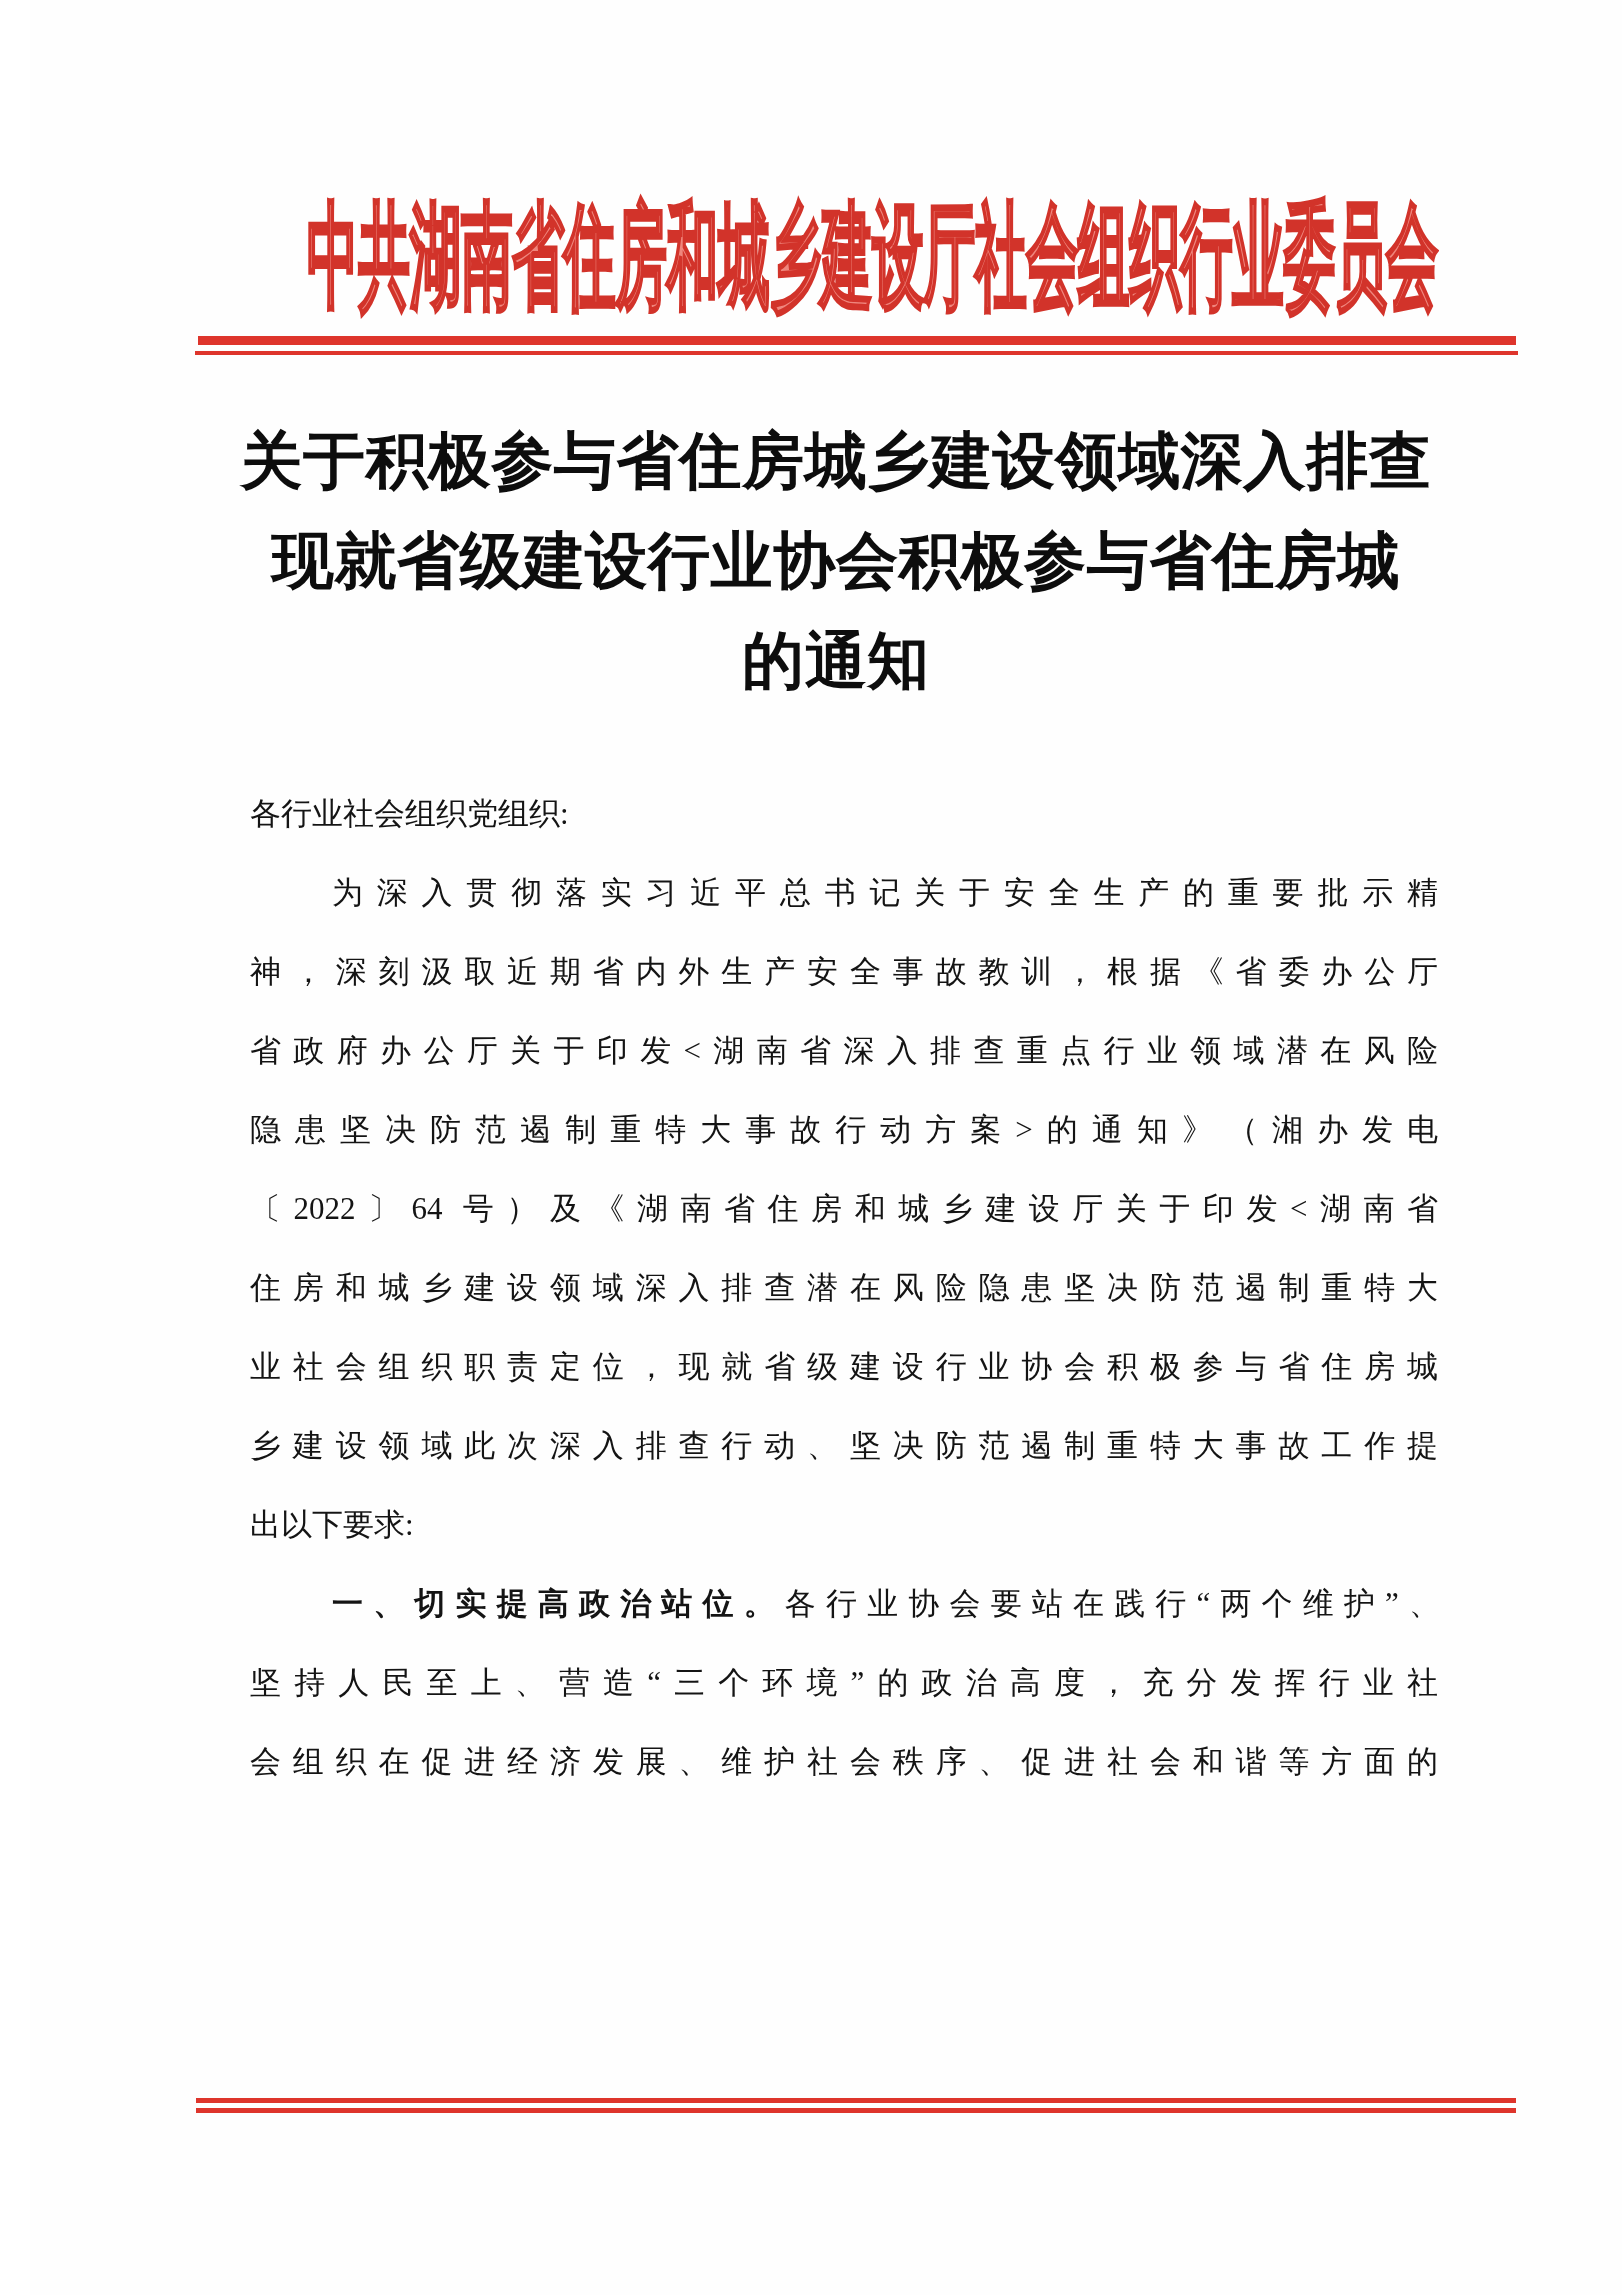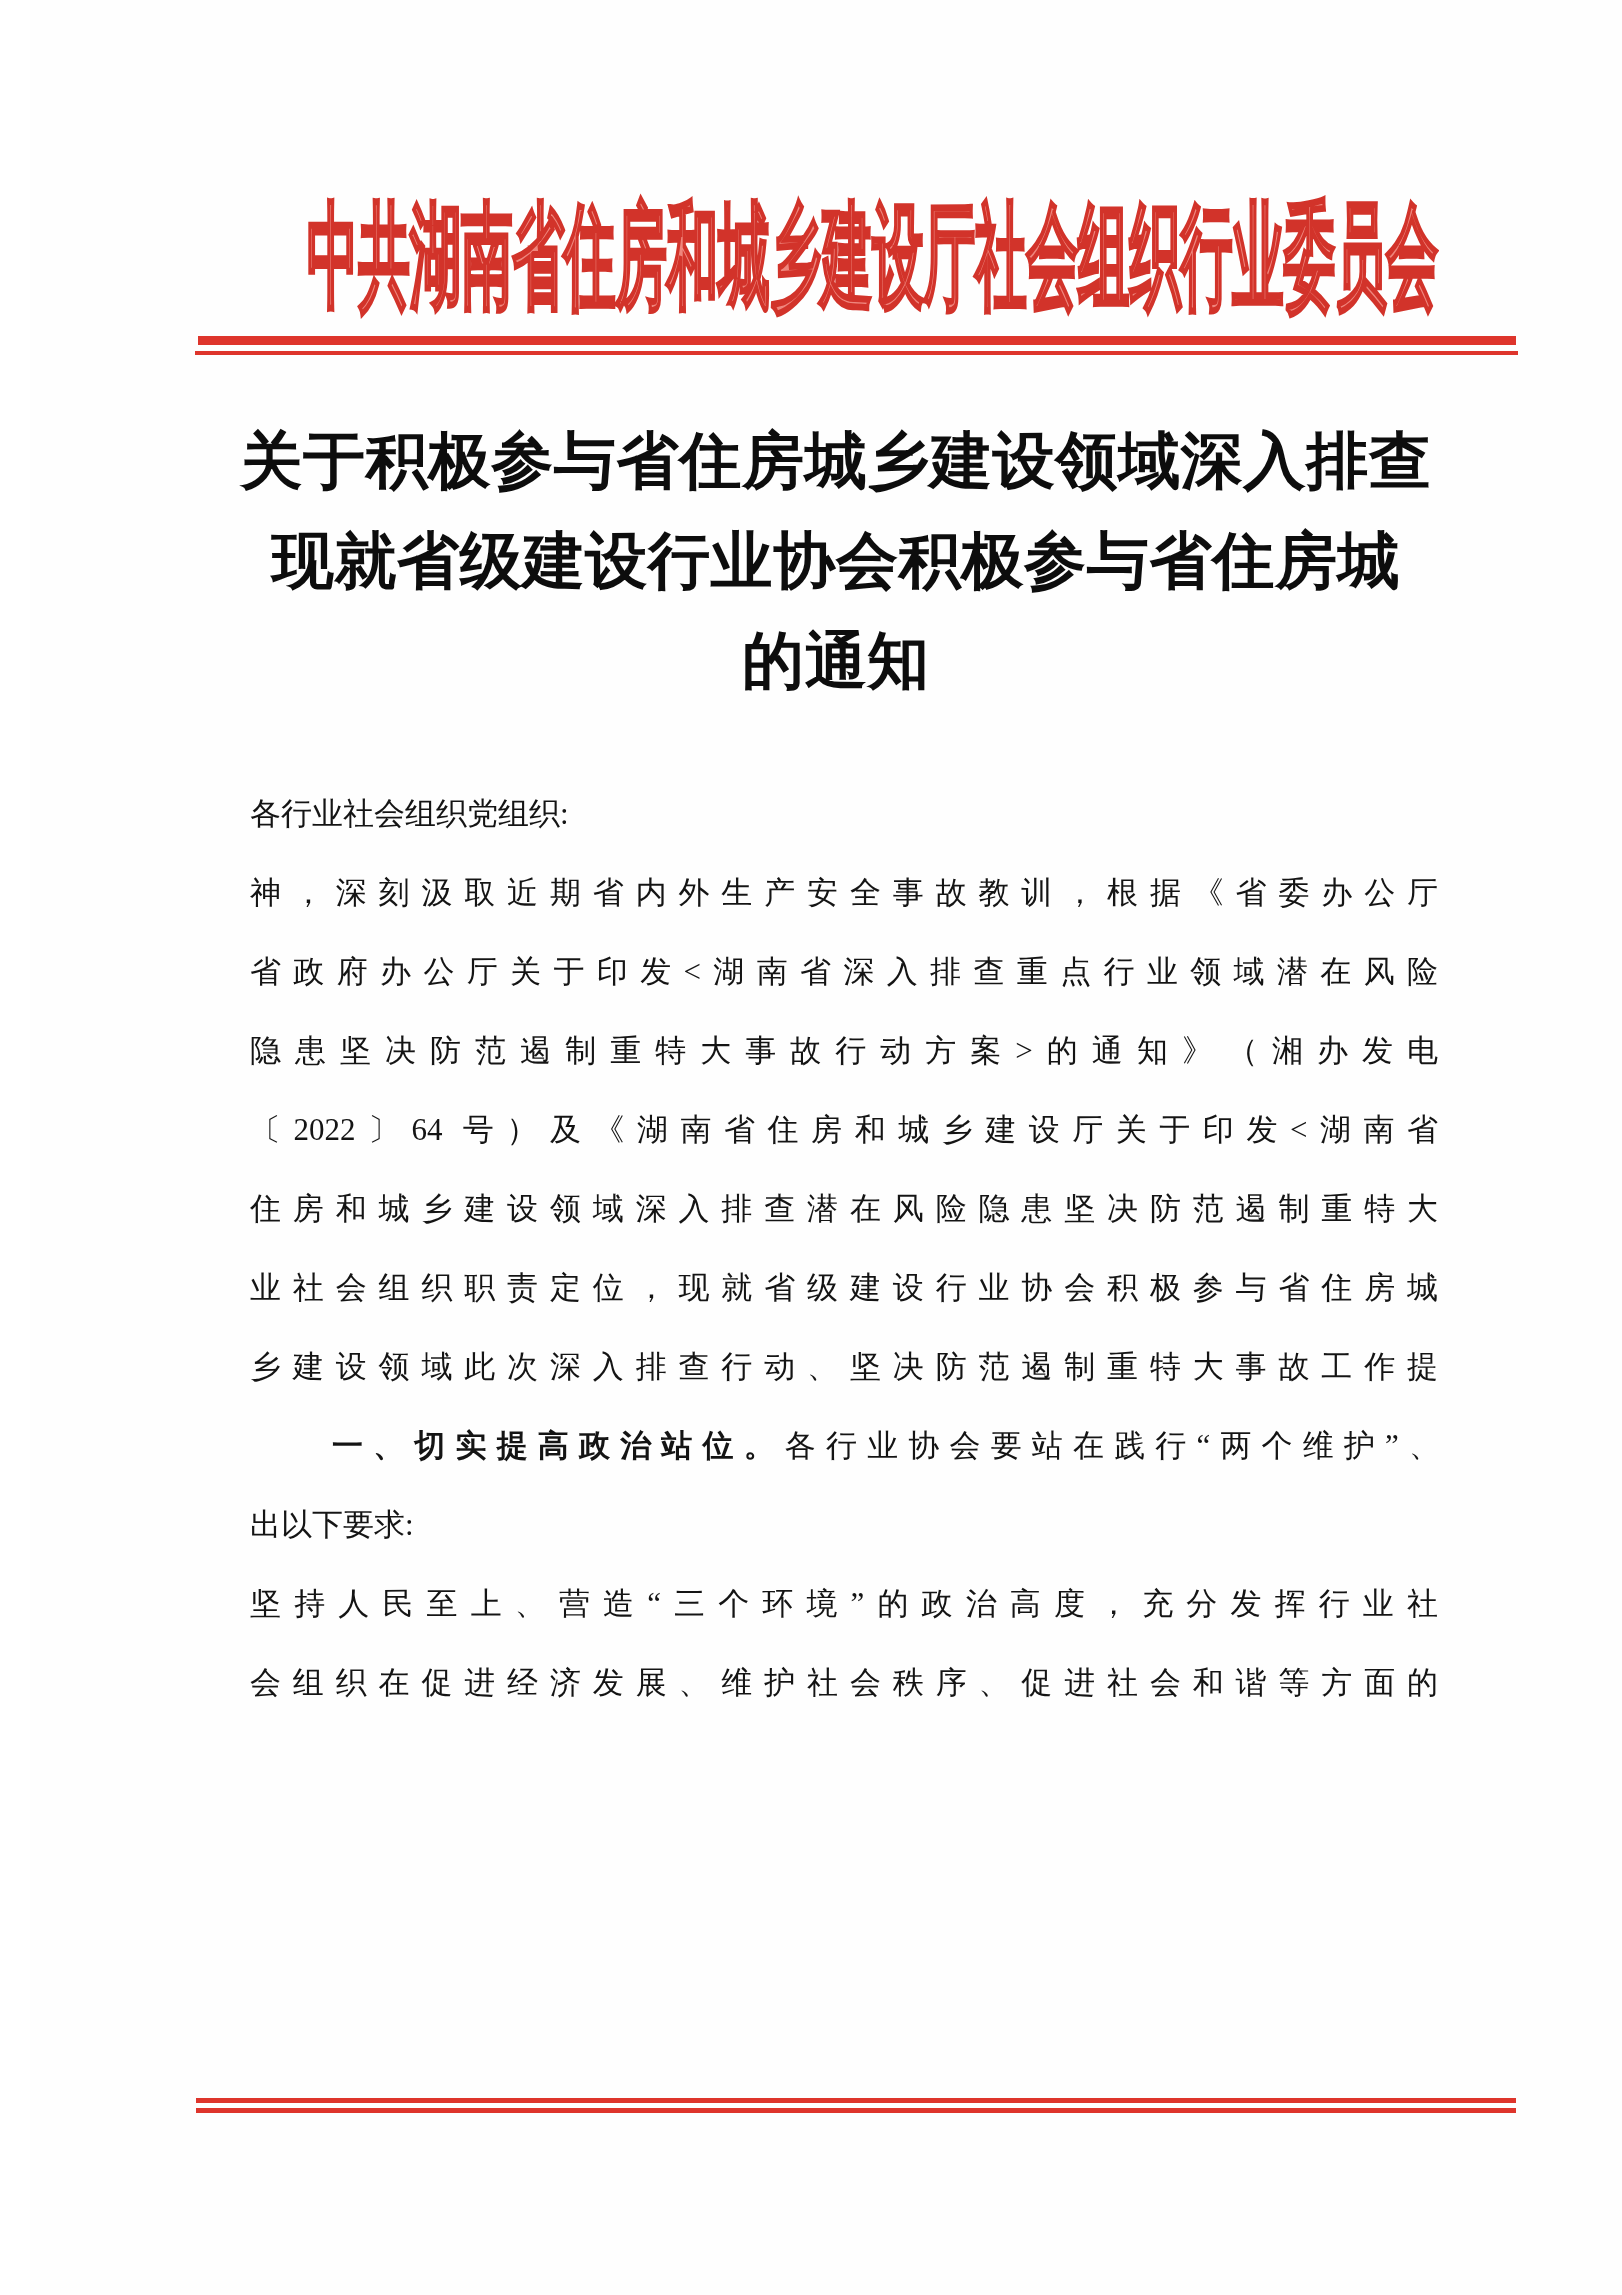--- a/index.html
+++ b/index.html
@@ -88,29 +88,30 @@
   <div class="redline rule-top-thin" style="background: rgb(222, 53, 44);"></div>
 
   <div class="doc-title">
     <div>关于积极参与省住房城乡建设领域深入排查</div>
     <div>现就省级建设行业协会积极参与省住房城</div>
     <div>的通知</div>
   </div>
 
   <div class="body-text">
       <div class="bline"><span>各行业社会组织党组织:</span></div>
+      <div class="bline ind j"><span>为深入贯彻落实习近平总书记关于安全生产的重要批示精</span></div>
       <div class="bline j"><span>神，深刻汲取近期省内外生产安全事故教训，根据《省委办公厅</span></div>
       <div class="bline j"><span>省政府办公厅关于印发&lt;湖南省深入排查重点行业领域潜在风险</span></div>
       <div class="bline j"><span>隐患坚决防范遏制重特大事故行动方案&gt;的通知》（湘办发电</span></div>
       <div class="bline j"><span>〔2022〕64 号）及《湖南省住房和城乡建设厅关于印发&lt;湖南省</span></div>
       <div class="bline j"><span>住房和城乡建设领域深入排查潜在风险隐患坚决防范遏制重特大</span></div>
       <div class="bline j"><span>业社会组织职责定位，现就省级建设行业协会积极参与省住房城</span></div>
       <div class="bline j"><span>乡建设领域此次深入排查行动、坚决防范遏制重特大事故工作提</span></div>
+      <div class="bline"><span>出以下要求:</span></div>
       <div class="bline ind j tight"><span class="bold-run">一、切实提高政治站位。</span><span>各行业协会要站在践行“两个维护”、</span></div>
-      <div class="bline"><span>出以下要求:</span></div>
       <div class="bline j"><span>坚持人民至上、营造“三个环境”的政治高度，充分发挥行业社</span></div>
       <div class="bline j"><span>会组织在促进经济发展、维护社会秩序、促进社会和谐等方面的</span></div>
     </div>
 
   <div class="redline rule-bottom-1" style="background: rgb(222, 53, 44);"></div>
   <div class="redline rule-bottom-2" style="background: rgb(222, 53, 44);"></div>
 
 </div>
 
 

